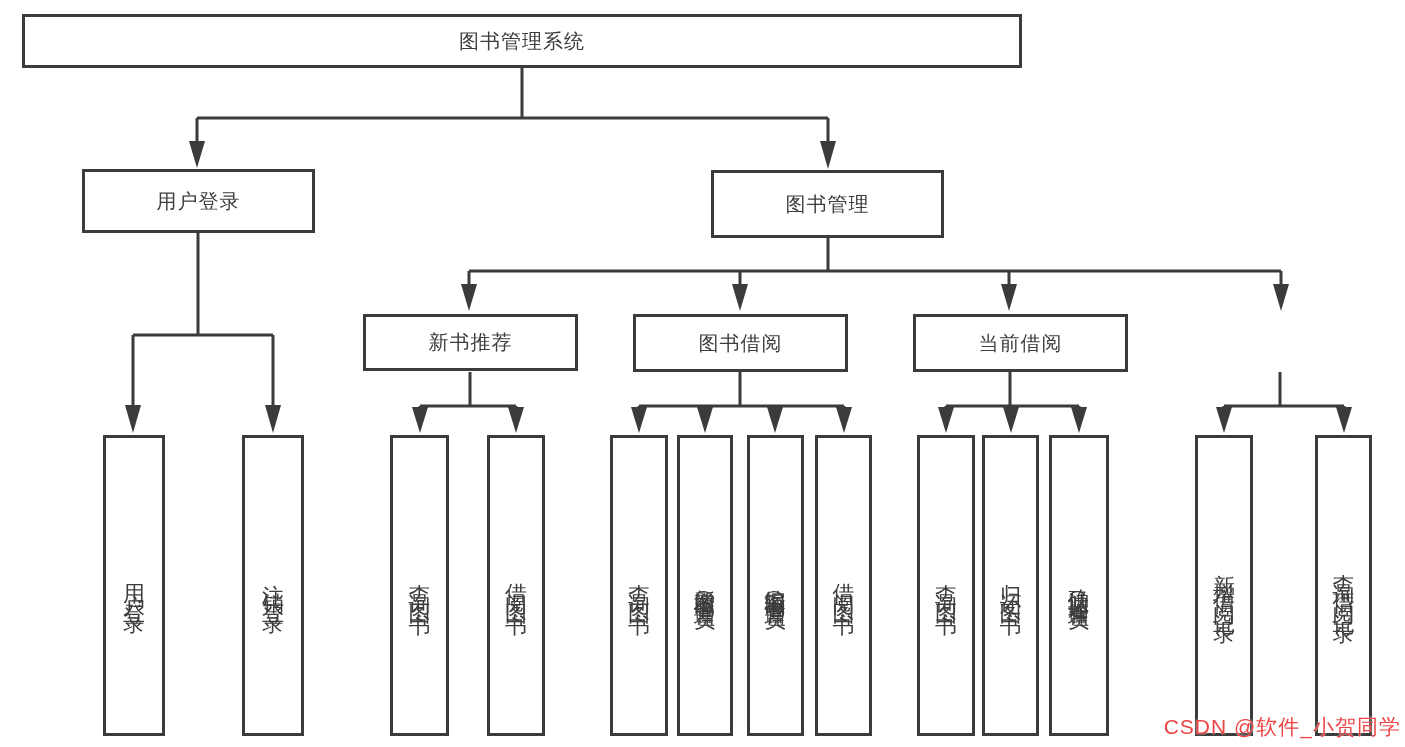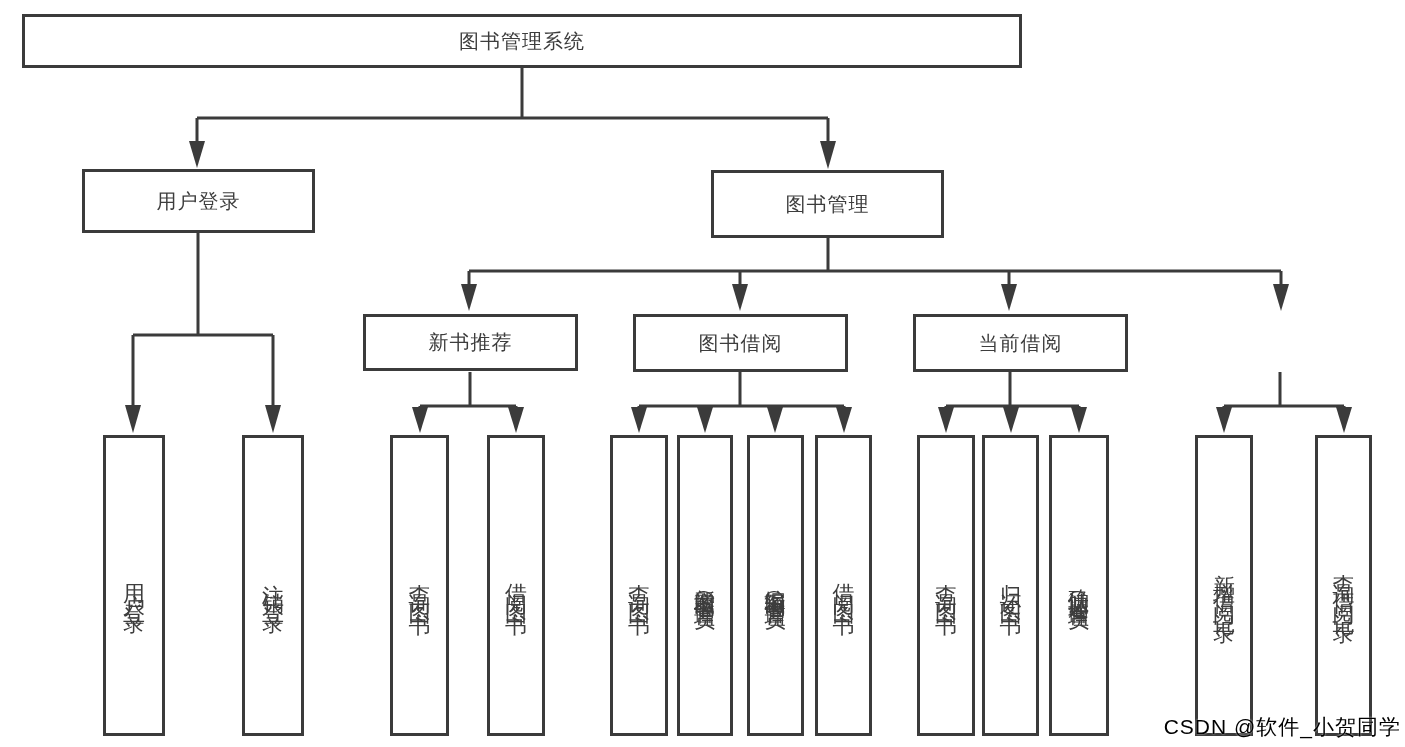--- a/index.html
+++ b/index.html
@@ -44,21 +44,21 @@
     line-height: 1;
     letter-spacing: 10px;
     white-space: nowrap;
   }
   .vbox .vtext.tight { letter-spacing: 3px; font-size: 21px; }
   #watermark {
     position: absolute;
     right: 4px;
     bottom: 6px;
     z-index: 3;
-    color: #000000;
+    color: #ef4444;
     text-shadow: 0 0 2px rgba(255,255,255,0.9);
     font-size: 21px;
     letter-spacing: 1px;
   }
 </style>
 </head>
 <body>
 
 <div id="canvas">
 

